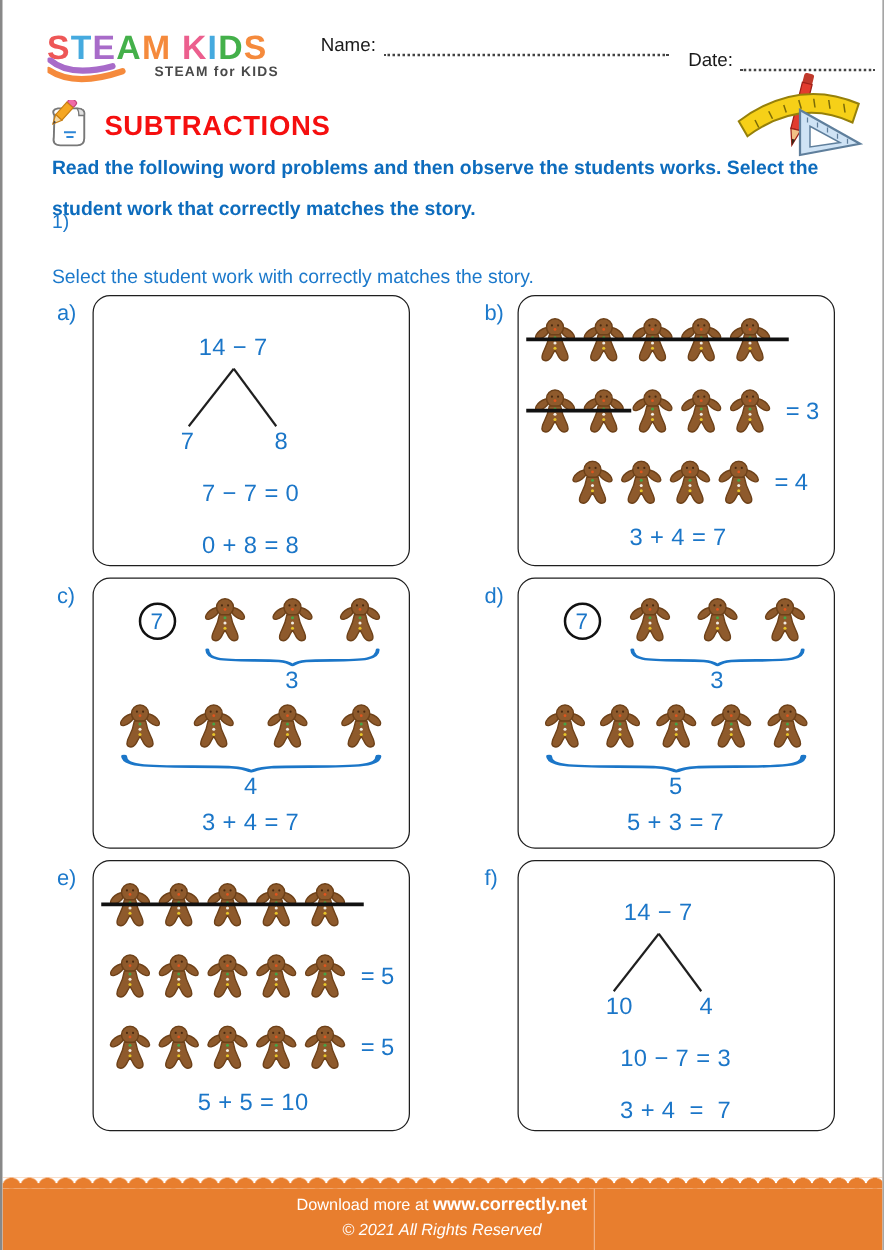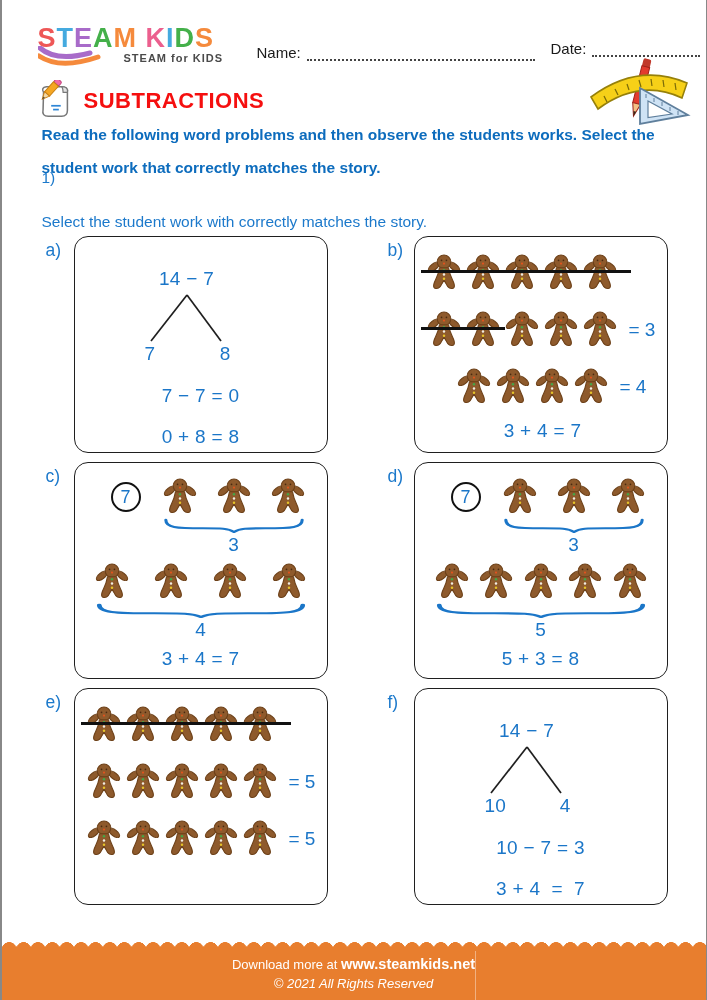--- a/index.html
+++ b/index.html
@@ -7,21 +7,21 @@
   .page { position:relative; width:704px; height:1000px; background:#ffffff; margin:0 auto; overflow:hidden; }
 
   
   .logo { position:absolute; left:36px; top:24px; width:190px; }
   .logo-word { font-size:27px; font-weight:800; letter-spacing:1px; line-height:28px; white-space:pre; }
   .logo-bottom { display:flex; align-items:flex-end; margin-top:-6px; }
   .logo-swoosh { width:66px; height:22px; flex:0 0 auto; }
   .logo-subtitle { font-size:11px; font-weight:700; color:#4a4a4a; letter-spacing:1px; margin-left:20px; margin-bottom:4px; white-space:nowrap; }
 
   .field { position:absolute; display:flex; align-items:flex-end; }
-  .field-name { left:255px; top:44px; }
+  .field-name { left:255px; top:28px; }
   .field-date { left:549px; top:40px; }
   .field-label { font-size:15px; color:#1a1a1a; }
   .dash-line { border-bottom:2px dotted #444; height:15px; margin-left:6px; }
   .dash-name { width:228px; }
   .dash-date { width:108px; }
 
   .title-row { position:absolute; left:33px; top:80px; display:flex; align-items:center; }
   .title-icon { width:40px; height:42px; }
   .page-title { margin-left:9px; font-size:22px; font-weight:800; color:#f50f0f; letter-spacing:0.5px; }
   .ruler-icon { position:absolute; left:586px; top:56px; width:106px; height:72px; }
@@ -351,21 +351,21 @@
             <svg class="gman" viewBox="0 0 36 40">
               <use href="#gman" xlink:href="#gman"></use>
             </svg>
           </span>
         </div>
       <svg class="brace-svg" viewBox="0 0 100 16" preserveAspectRatio="none">
         <path d="M2 2 C2 10 9 11 28 11 C41 11 46 11 50 15 C54 11 59 11 72 11 C91 11 98 10 98 2" fill="none" stroke="#1b76c8" stroke-width="2.2" stroke-linecap="round"></path>
       </svg>
       <div class="bnum">5</div>
     </div>
-    <div class="eq brace-eq">5 + 3 = 8</div>
+    <div class="eq brace-eq">5 + 3 = 7</div>
   </div>
 
   <div class="opt-label lab-e">e)</div>
   <div class="opt-box box-e rows-box">
     <div class="grow">
         <span class="gicons">
           <svg class="gman" viewBox="0 0 36 40">
             <use href="#gman" xlink:href="#gman"></use>
           </svg>
           <svg class="gman" viewBox="0 0 36 40">
@@ -416,20 +416,21 @@
           </svg>
           <svg class="gman" viewBox="0 0 36 40">
             <use href="#gman" xlink:href="#gman"></use>
           </svg>
           <svg class="gman" viewBox="0 0 36 40">
             <use href="#gman" xlink:href="#gman"></use>
           </svg>
         </span>
         <span class="row-result">= 5</span>
       </div>
+    <div class="eq rows-eq">5 + 5 = 10</div>
   </div>
 
   <div class="opt-label lab-f">f)</div>
   <div class="opt-box box-f tree-box">
     <div class="tree-shift">
       <div class="eq tree-top">14 − 7</div>
       <svg class="tree-svg" viewBox="0 0 96 50" preserveAspectRatio="none">
         <line x1="48" y1="2" x2="12" y2="48" stroke="#1f1f1f" stroke-width="1.7"></line>
         <line x1="48" y1="2" x2="82" y2="48" stroke="#1f1f1f" stroke-width="1.7"></line>
       </svg>
@@ -439,20 +440,20 @@
       </div>
     </div>
     <div class="eq tree-eq1">10 − 7 = 3</div>
     <div class="eq tree-eq2">3 + 4  =  7</div>
   </div>
 
   <div class="footer">
     <div class="scallops"></div>
     <div class="band">
       <div class="footer-line1">
-        <span>Download more at </span><span class="footer-site">www.steamkids.net</span>
+        <span>Download more at </span><span class="footer-site">www.correctly.net</span>
       </div>
       <div class="footer-line2">© 2021 All Rights Reserved</div>
       <div class="footer-divider"></div>
     </div>
   </div>
 
 </div>
 
 </body></html>

